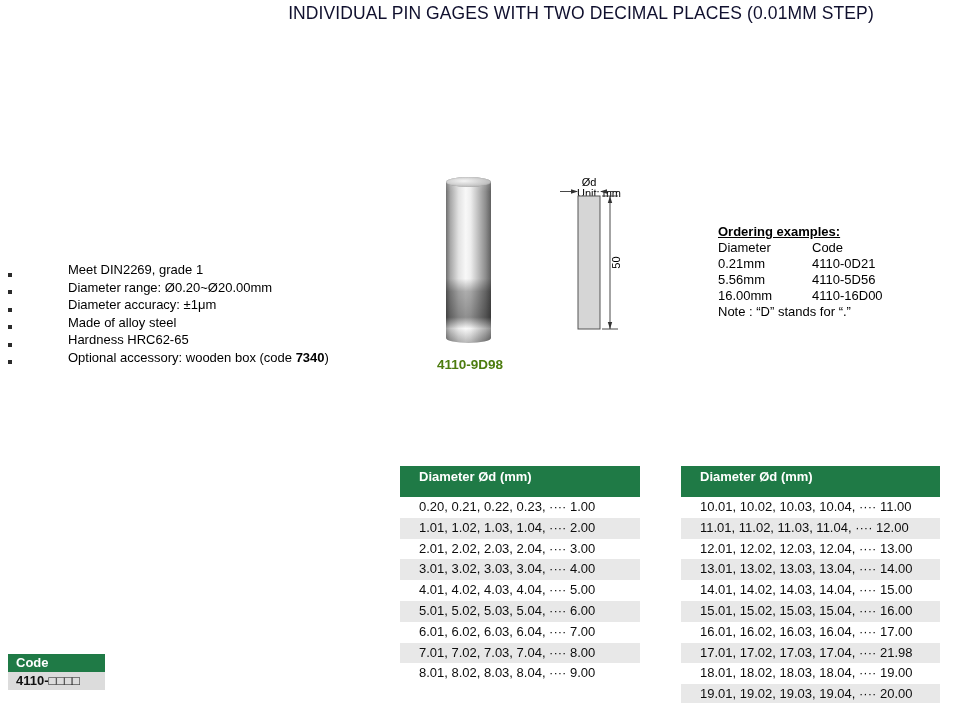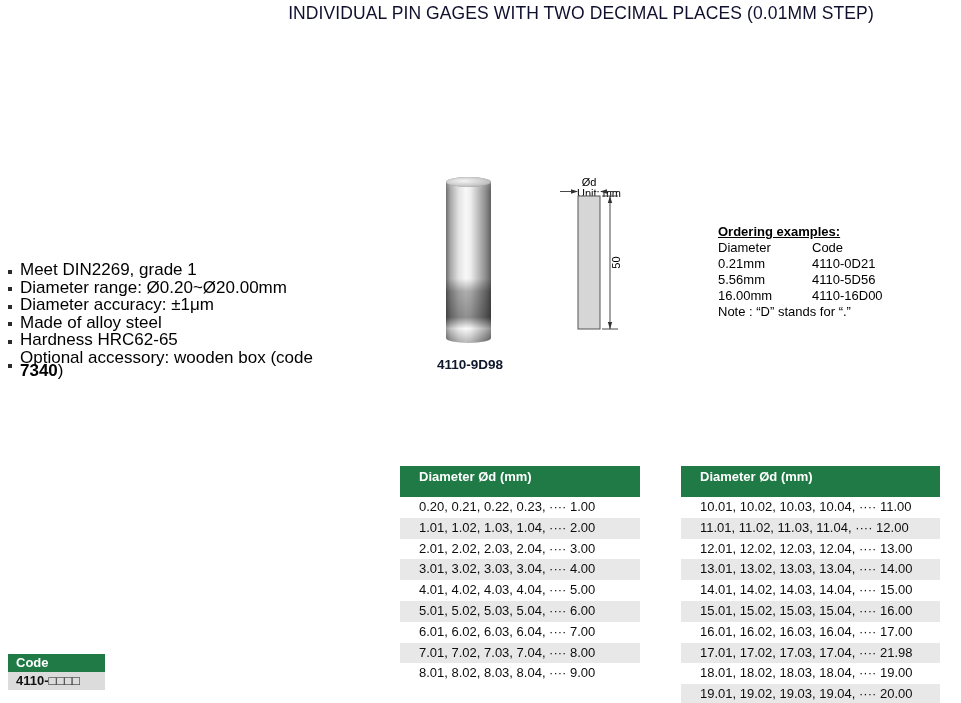--- a/index.html
+++ b/index.html
@@ -7,21 +7,21 @@
     position:relative;width:961px;height:703px;background:#ffffff;overflow:hidden;
     font-family:"Liberation Sans","DejaVu Sans",sans-serif;color:#000;
   }
   
   .title{
     position:absolute;left:201px;top:3px;width:760px;margin:0;
     text-align:center;font-size:17.5px;font-weight:normal;color:#10102e;letter-spacing:.1px;
   }
   
   .features{position:absolute;left:8px;top:263px;width:340px;}
-  .feat{display:flex;align-items:center;margin-bottom:4px;font-size:17px;line-height:13.5px;}
+  .feat{display:flex;align-items:flex-end;margin-bottom:4px;font-size:13px;line-height:13.5px;gap:48px;}
   .bullet{flex:0 0 auto;width:4px;height:4px;background:#2b2b2b;margin:4px 8px 0 0;}
   .feat b{font-weight:bold;}
   
   .pin{position:absolute;left:446px;top:177px;width:45px;height:167px;}
   .pin-top{
     position:absolute;left:0;top:0;width:45px;height:10px;border-radius:50%;
     background:radial-gradient(ellipse at 40% 40%,#f4f4f4,#c2c2c2 65%,#9a9a9a 100%);
     box-shadow:inset 0 0 1px #7d7d7d;
   }
   .pin-body{
@@ -29,21 +29,21 @@
     border-radius:0 0 50% 50% / 0 0 5px 5px;
     background:
       linear-gradient(180deg,
         rgba(255,255,255,.15) 0%, rgba(0,0,0,0) 6%, rgba(0,0,0,0) 60%,
         rgba(0,0,0,.30) 68%, rgba(0,0,0,.42) 84%,
         rgba(255,255,255,.30) 91%, rgba(60,60,60,.35) 100%),
       linear-gradient(90deg,#6e6e6e 0%,#a8a8a8 10%,#e2e2e2 28%,#f8f8f8 44%,#ededed 55%,#c2c2c2 70%,#8d8d8d 88%,#606060 100%);
   }
   .pin-caption{
     position:absolute;left:426px;top:357px;width:88px;
-    text-align:center;font-weight:bold;font-size:13.5px;color:#0f172a;
+    text-align:center;font-weight:bold;font-size:13.5px;color:#4d7c0f;
   }
   
   .unit-label{position:absolute;left:577px;top:159px;font-size:11px;color:#000;margin-top:28px;}
   .dim-drawing{position:absolute;left:556px;top:173px;}
   .dim-drawing text{font-family:"Liberation Sans","DejaVu Sans",sans-serif;font-size:11px;fill:#000;}
   
   .ordering{position:absolute;left:718px;top:224px;width:220px;font-size:13px;line-height:16px;}
   .ord-title{font-weight:bold;text-decoration:underline;}
   .ord-row{display:flex;}
   .ord-c1{display:inline-block;width:94px;flex:0 0 auto;}

